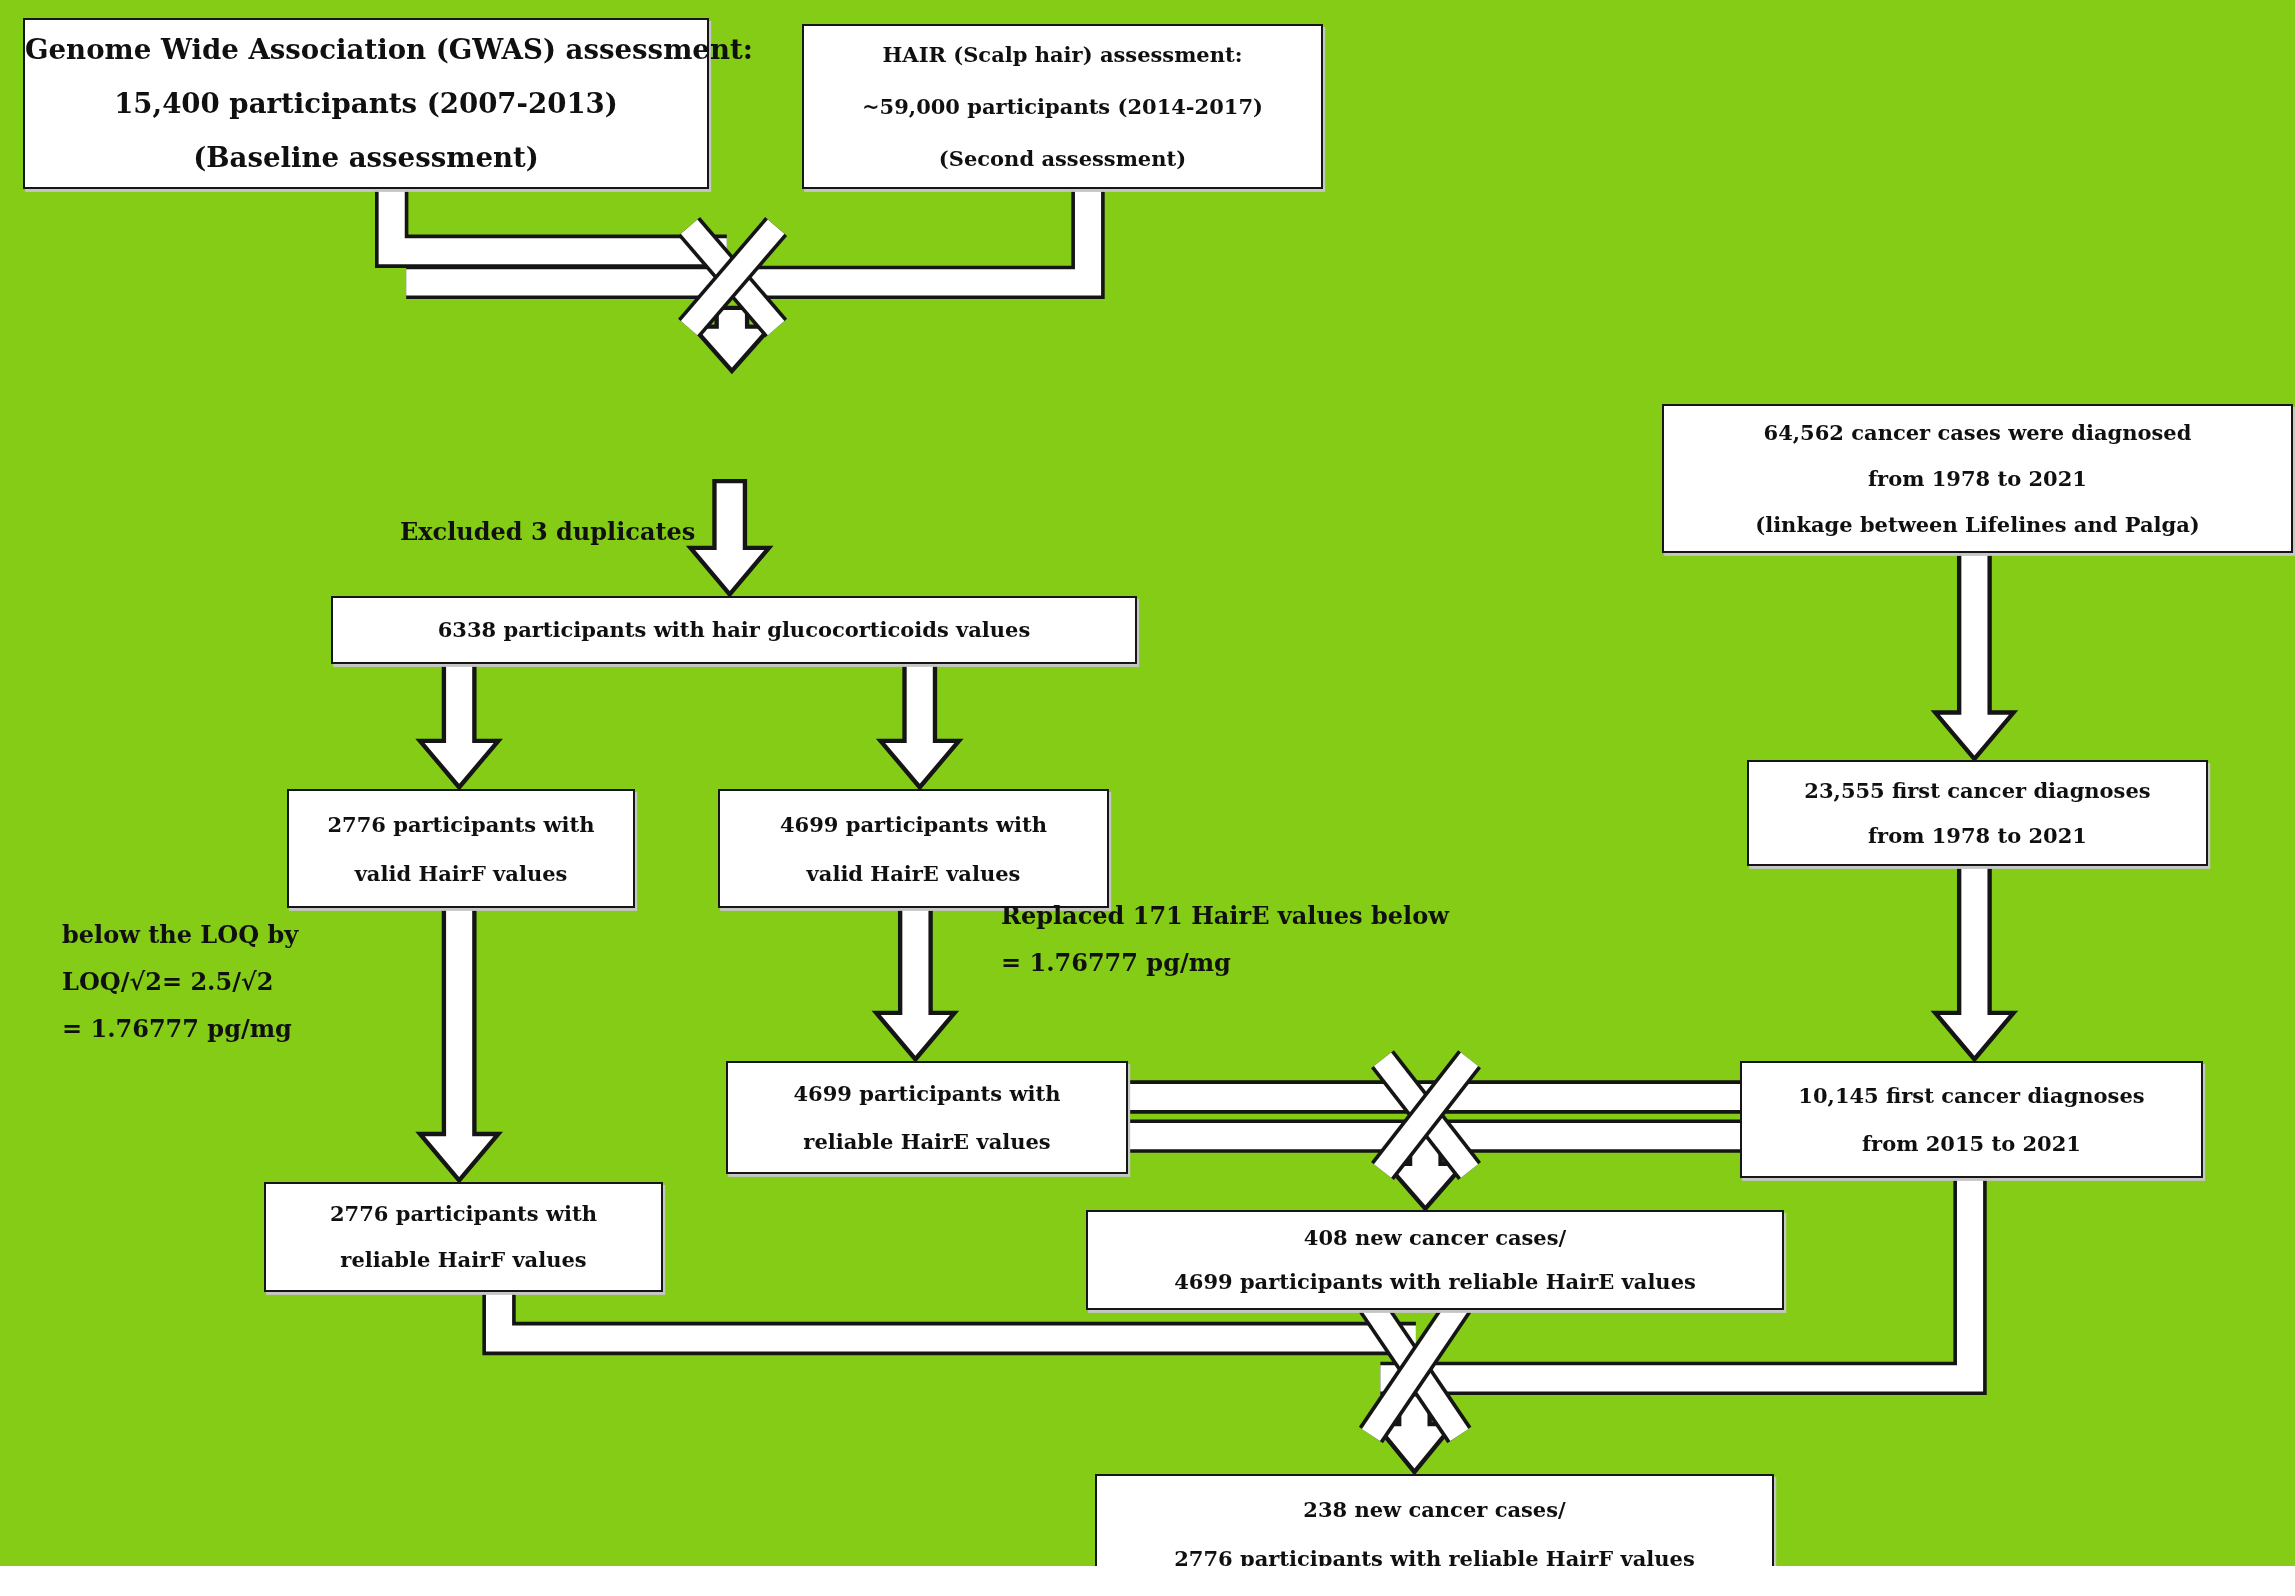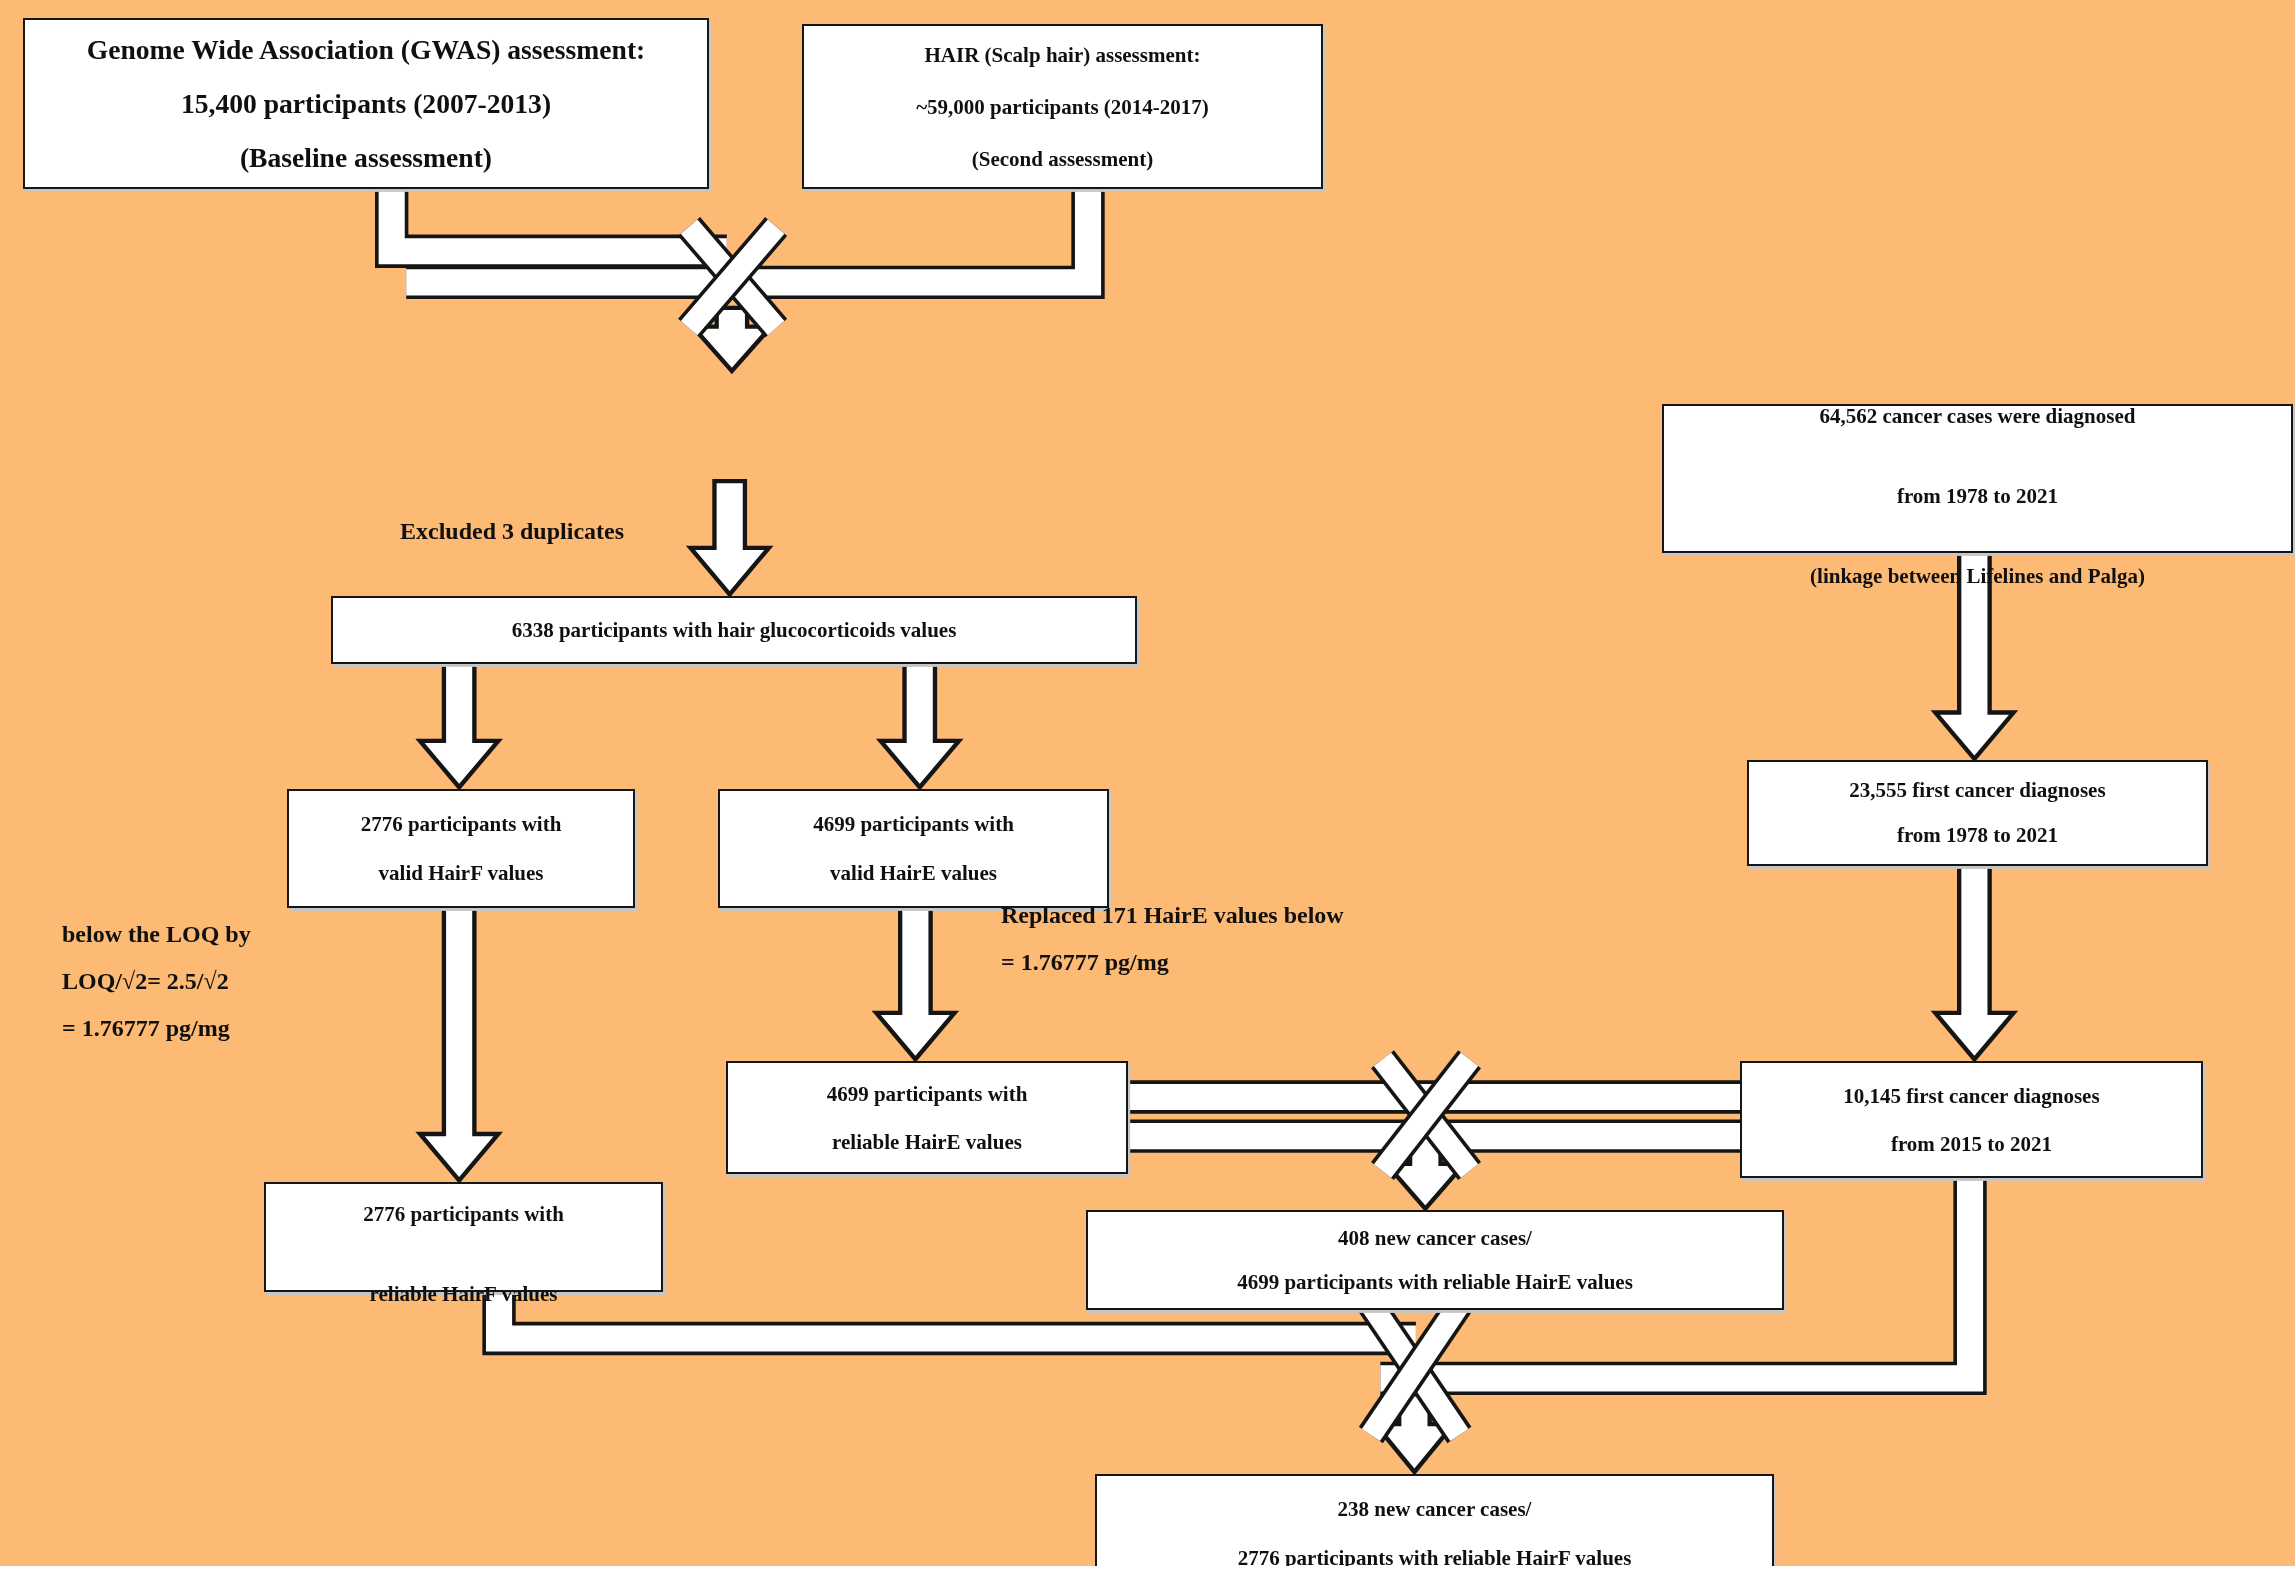--- a/index.html
+++ b/index.html
@@ -1,32 +1,32 @@
 <!DOCTYPE html>
 <html style="font-size:11.6px"><head>
 <meta charset="utf-8">
 <style>
   html,body{margin:0;padding:0;background:#ffffff;}
   body{width:2295px;height:1597px;font-family:"DejaVu Serif","Liberation Serif",serif;font-weight:bold;color:#101010;}
-  .canvas{position:relative;width:2295px;height:1566px;background:#fdba74;overflow:hidden;font-family:Liberation Serif, serif;}
+  .canvas{position:relative;width:2295px;height:1566px;background:#84cc16;overflow:hidden;}
   svg.wires{position:absolute;left:0;top:0;z-index:1;}
   .ch-b{fill:none;stroke:#151515;stroke-width:46;stroke-linejoin:miter;}
   .ch-w{fill:none;stroke:#ffffff;stroke-width:36;stroke-linejoin:miter;}
   .bd-b{fill:none;stroke:#151515;stroke-width:40;}
   .bd-w{fill:none;stroke:#ffffff;stroke-width:30;}
   .blockarrow{fill:#ffffff;stroke:#151515;stroke-width:6;stroke-linejoin:miter;}
   .box{position:absolute;z-index:2;background:#ffffff;border:2.9px solid #161616;
        box-shadow:2.2px 2.9px 0 #c6c6c6;display:flex;flex-direction:column;
        justify-content:center;align-items:center;text-align:center;}
   .bl{white-space:nowrap;width:100%;}
   .lbl{position:absolute;z-index:2;white-space:nowrap;font-size:29px;}
   .lbl .ln{white-space:nowrap;}
   .fs38 .bl{font-size:27.6px;}
   .fs40 .bl{font-size:21px;}
-  .lh60 .bl{line-height:44px;} .lh62 .bl{line-height:45px;} .lh64 .bl{line-height:46px;margin-top:34px;}
+  .lh60 .bl{line-height:44px;} .lh62 .bl{line-height:45px;} .lh64 .bl{line-height:46px;}
   .lh66 .bl{line-height:48px;} .lh68 .bl{line-height:49px;} .lh70 .bl{line-height:51px;}
   .lh72 .bl{line-height:52px;} .lh74 .bl{line-height:54px;} .lh88 .bl{line-height:64px;}
   .lbl .ln{line-height:47px;font-size:24px;}
 </style>
 </head>
 <body>
 
 <div class="canvas">
 
   <svg class="wires" width="2295" height="1597" viewBox="0 0 3164 2201">

